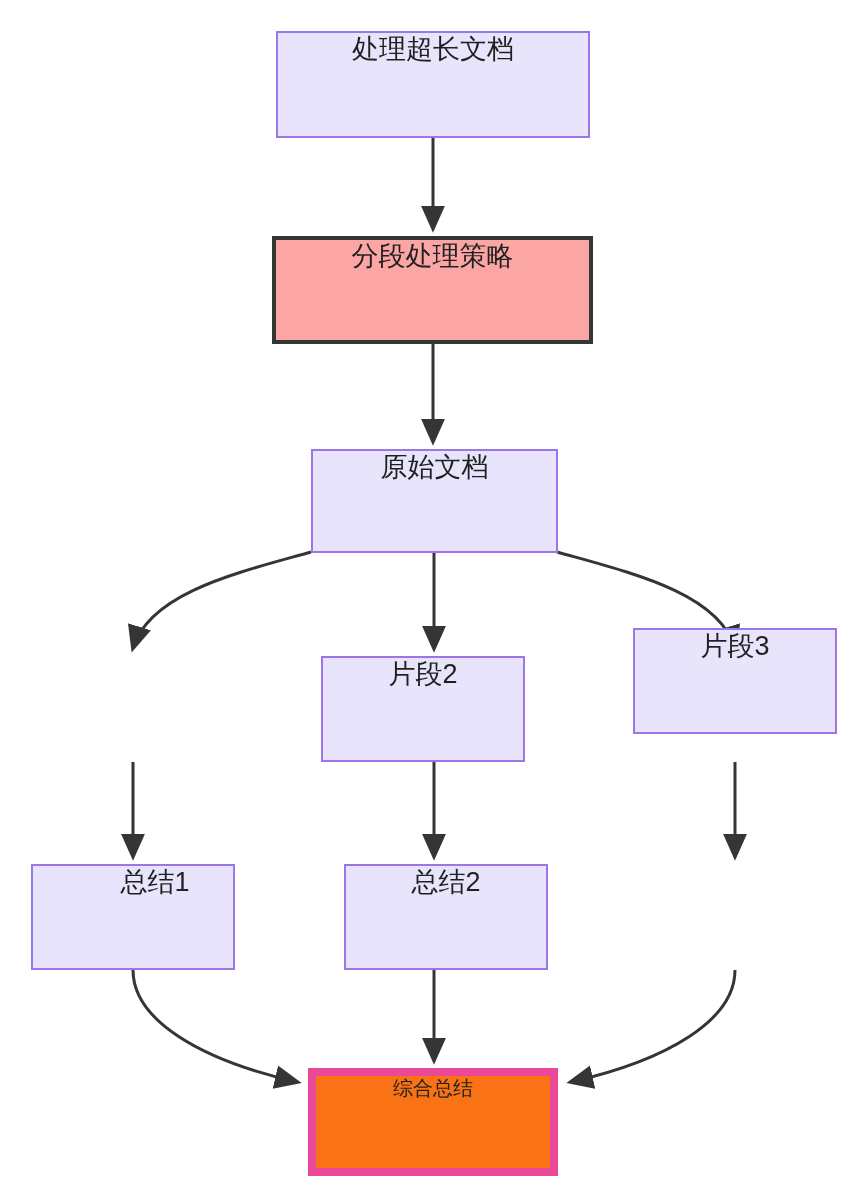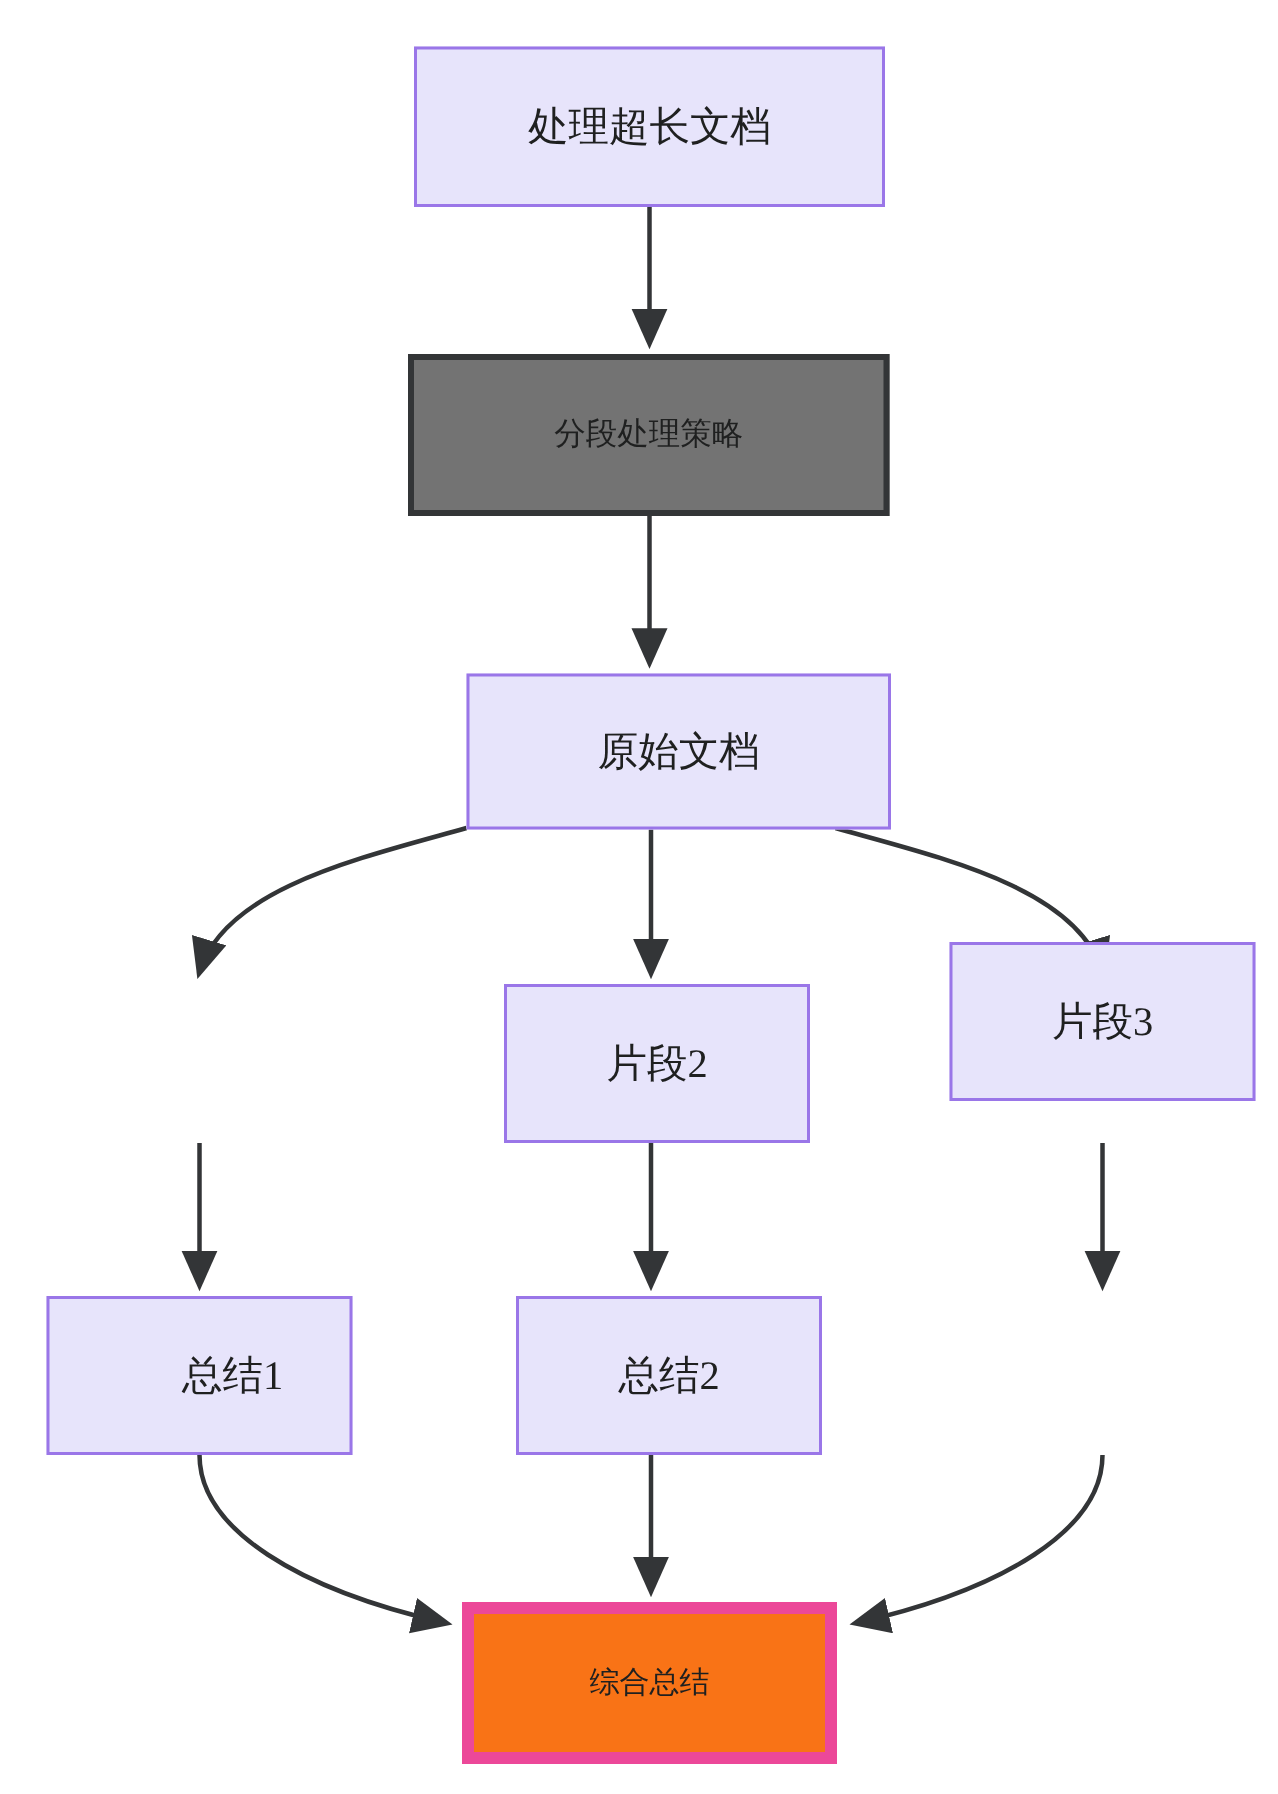--- a/index.html
+++ b/index.html
@@ -23,43 +23,41 @@
     left: 0;
     top: 0;
     width: 852px;
     height: 1196px;
     pointer-events: none;
   }
   .node {
     position: absolute;
     box-sizing: border-box;
     display: flex;
-    align-items: center;
     justify-content: center;
     text-align: center;
     line-height: 1.2;
-    font-family: Liberation Serif, serif;
   }
   .node-label {
     display: block;
     white-space: nowrap;
   }
   
   .node.plain {
     background: #e7e4fb;
     border: 2px solid #9a76e8;
     color: #1f2020;
     font-size: 27px;
   }
   
   .node.emphasis {
-    background: #737373;
+    background: #fca5a5;
     border: 4px solid #333537;
     color: #1f2020;
-    font-size: 21px;
+    font-size: 27px;
   }
   
   .node.terminal {
     background: #f97316;
     border: 8px solid #ec4899;
     color: #1f2020;
     font-size: 20px;
   }
 </style>
 </head>
@@ -98,26 +96,26 @@
   </svg>
 
   <div class="node plain" style="left:276px; top:31px; width:314px; height:107px;">
     <span class="node-label">处理超长文档</span>
   </div>
 
   <div class="node emphasis" style="left:272px; top:236px; width:321px; height:108px;">
     <span class="node-label">分段处理策略</span>
   </div>
 
-  <div class="node plain" style="left:311px; top:449px; width:283px; height:104px;">
+  <div class="node plain" style="left:311px; top:449px; width:247px; height:104px;">
     <span class="node-label">原始文档</span>
   </div>
 
 
-  <div class="node plain" style="left:336px; top:656px; width:204px; height:106px;">
+  <div class="node plain" style="left:321px; top:656px; width:204px; height:106px;">
     <span class="node-label">片段2</span>
   </div>
 
   <div class="node plain" style="left:633px; top:628px; width:204px; height:106px;">
     <span class="node-label">片段3</span>
   </div>
 
   <div class="node plain" style="left:31px; top:864px; width:204px; height:106px;padding-left:44px;">
     <span class="node-label">总结1</span>
   </div>

